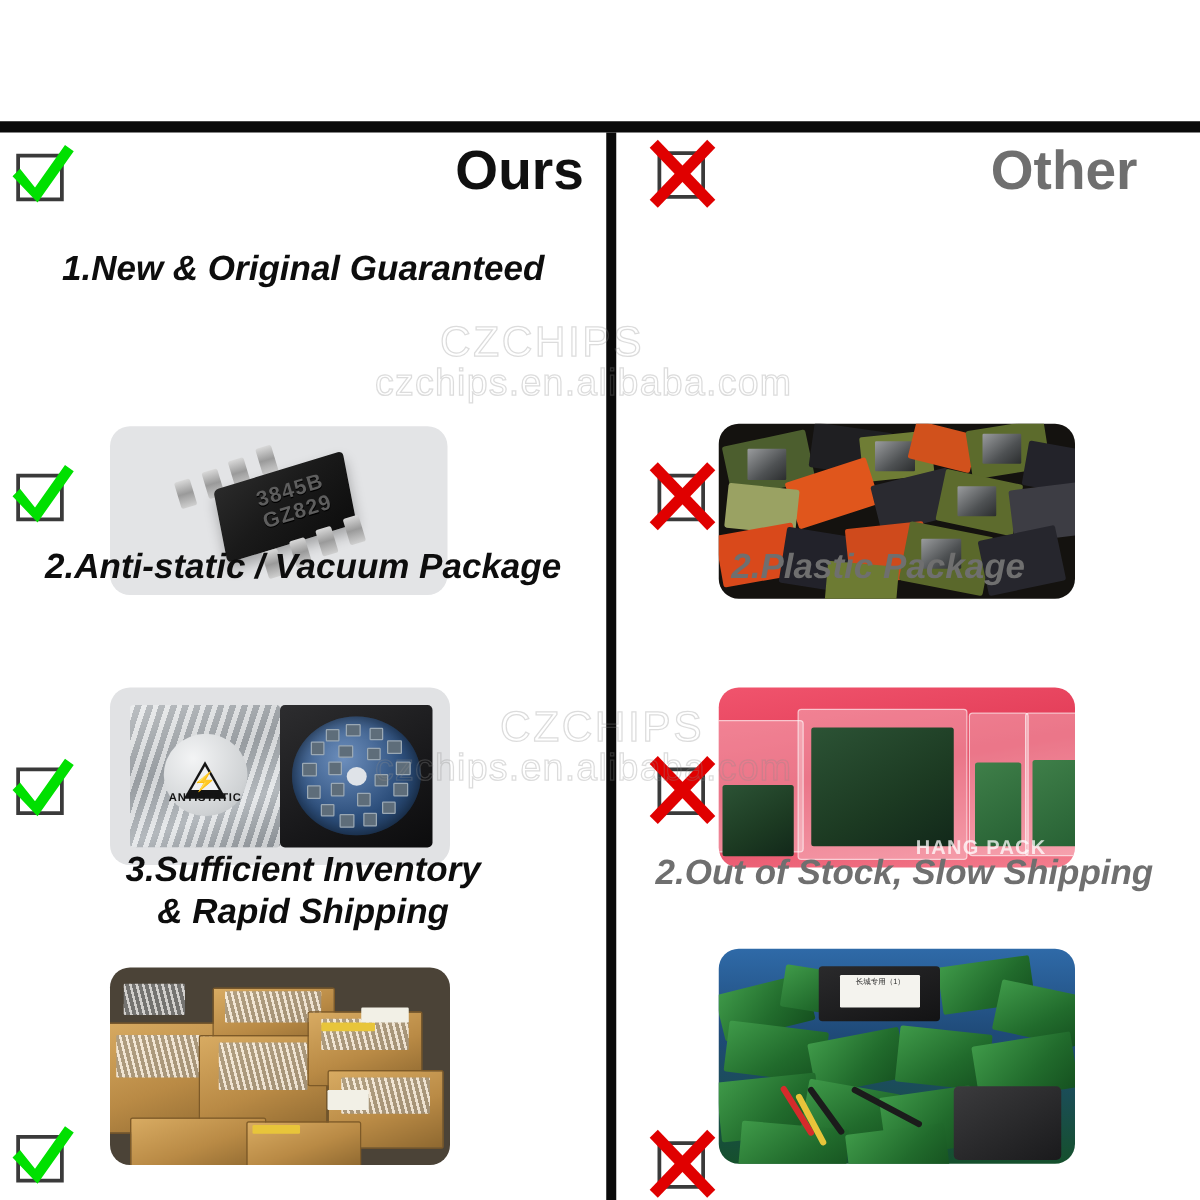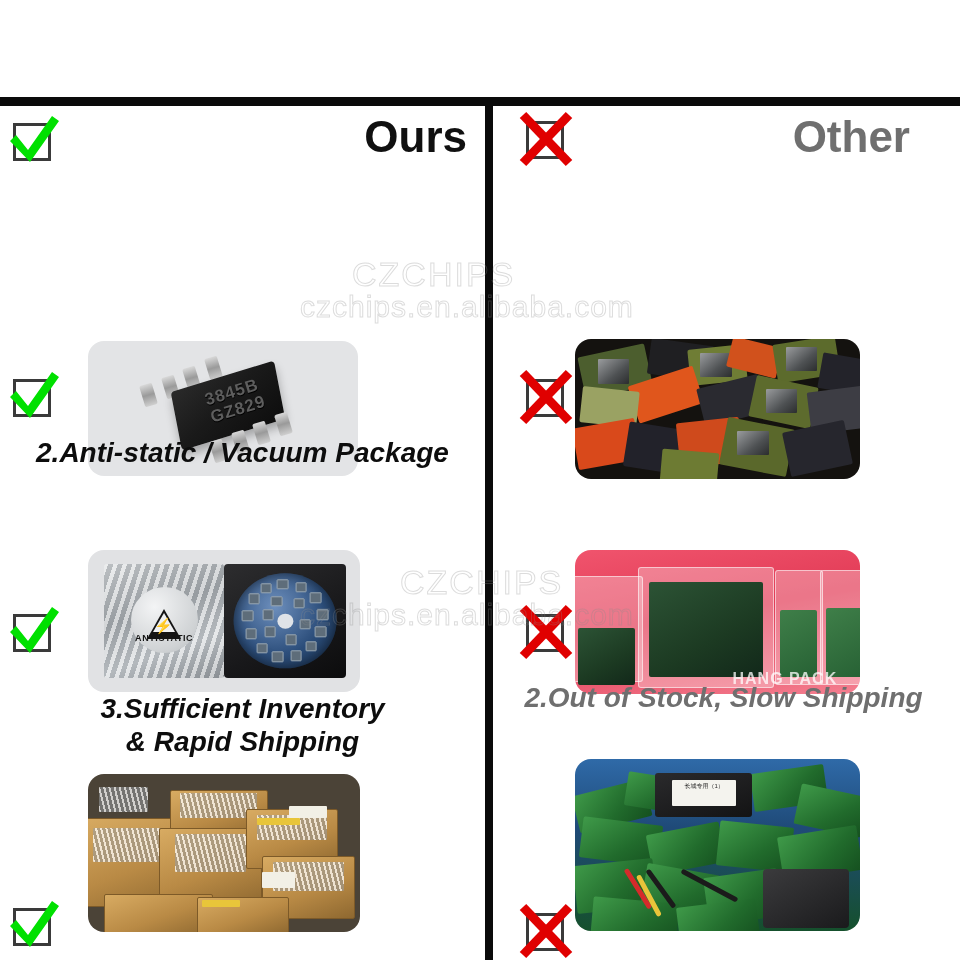--- a/index.html
+++ b/index.html
@@ -320,20 +320,21 @@
     <div class="col-header">Ours</div>
 
     <div class="mark" style="left:2px; top:4px;">
       <div class="box"></div>
       <svg viewBox="0 0 62 62" aria-hidden="true">
         <path d="M8 31 L14 25 L26 40 L50 6 L57 11 L28 52 Z" fill="#00e000"></path>
       </svg>
     </div>
 
     <div class="feature" style="top:92px; height:218px;">
+      <div class="f-label" style="top:0;">1.New &amp; Original Guaranteed</div>
 
       <div class="mark" style="left:2px; top:168px;">
         <div class="box"></div>
         <svg viewBox="0 0 62 62" aria-hidden="true">
           <path d="M8 31 L14 25 L26 40 L50 6 L57 11 L28 52 Z" fill="#00e000"></path>
         </svg>
       </div>
 
       <div class="photo chip-bg" style="left:88px; top:143px; width:270px; height:135px;">
         <div class="inner">
@@ -396,21 +397,21 @@
               <div class="as-pocket" style="left:30%; top:56%;"></div>
               <div class="as-pocket" style="left:28%; top:38%;"></div>
               <div class="as-hub"></div>
             </div>
           </div>
         </div>
       </div>
     </div>
 
     <div class="feature" style="top:570px; height:260px;">
-      <div class="f-label two-line" style="top:16px; padding:0 40px;">
+      <div class="f-label two-line" style="top:3px; padding:0 40px;">
         <span>3.Sufficient Inventory</span><br>
         <span>&amp; Rapid Shipping</span>
       </div>
 
       <div class="mark" style="left:2px; top:219px;">
         <div class="box"></div>
         <svg viewBox="0 0 62 62" aria-hidden="true">
           <path d="M8 31 L14 25 L26 40 L50 6 L57 11 L28 52 Z" fill="#00e000"></path>
         </svg>
       </div>
@@ -487,20 +488,21 @@
           <div class="sc-p" style="left:36%; top:58%; width:22%; height:32%; background:#cf4a1c; transform:rotate(-6deg);"></div>
           <div class="sc-p" style="left:52%; top:60%; width:24%; height:34%; background:#5a682b; transform:rotate(11deg);"></div>
           <div class="sc-die" style="left:57%; top:66%; width:11%; height:17%;"></div>
           <div class="sc-p" style="left:74%; top:62%; width:22%; height:32%; background:#26262d; transform:rotate(-12deg);"></div>
           <div class="sc-p" style="left:30%; top:80%; width:20%; height:24%; background:#6d7b33; transform:rotate(5deg);"></div>
         </div>
       </div>
     </div>
 
     <div class="feature" style="top:330px; height:220px;">
+      <div class="f-label" style="top:0; padding-right:48px;">2.Plastic Package</div>
 
       <div class="mark" style="left:22px; top:165px;">
         <div class="box"></div>
         <svg viewBox="0 0 62 62" aria-hidden="true">
           <g stroke="#e00000" stroke-width="9" stroke-linecap="butt">
             <line x1="8" y1="7" x2="54" y2="55"></line>
             <line x1="54" y1="7" x2="8" y2="55"></line>
           </g>
         </svg>
       </div>

